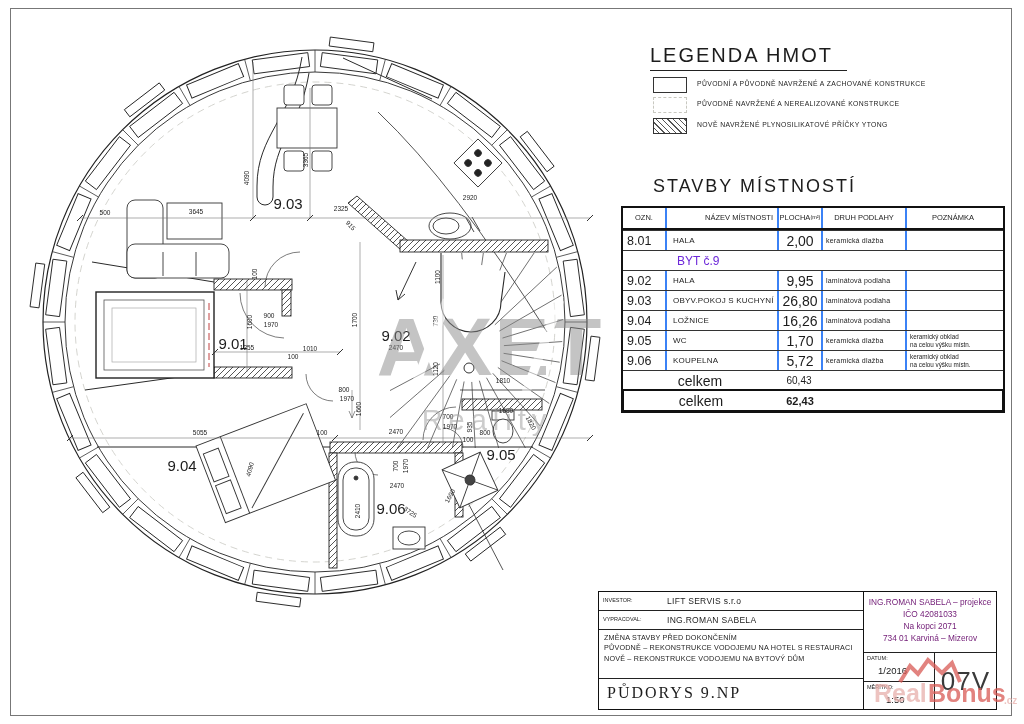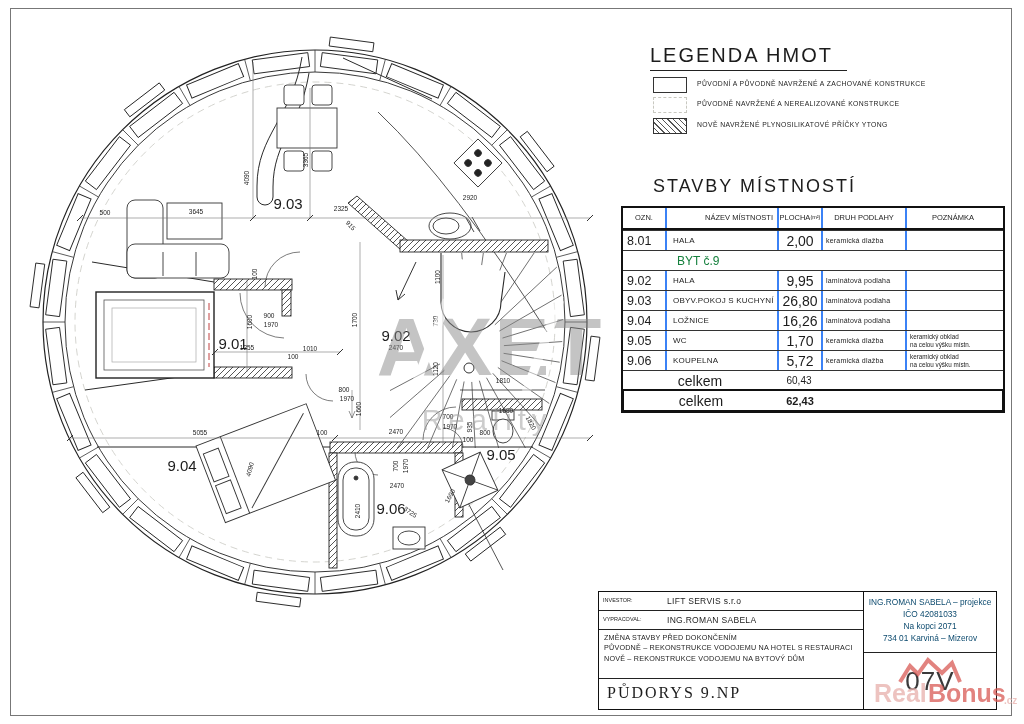--- a/index.html
+++ b/index.html
@@ -29,41 +29,41 @@
   .td{border-left:2px solid #3b82f6;display:flex;align-items:center;overflow:hidden;}
   .td:first-child{border-left:none;}
   .th{font-size:7.5px;justify-content:center;text-align:center;line-height:1.05;}
   .th.name{justify-content:flex-end;padding-right:4px;}
   .c-ozn{font-size:12.5px;padding-left:4px;}
   .c-name{font-size:8px;padding-left:6px;letter-spacing:.2px;}
   .c-area{font-size:14px;justify-content:center;}
   .c-floor{font-size:7px;padding-left:3px;letter-spacing:.2px;}
   .c-note{font-size:6.3px;line-height:1.15;padding-left:3px;white-space:pre-line;}
   .tr.byt .td{border-left:none;}
-  .byt-label{font-size:12px;color:#15803d;padding-left:12px;display:flex;align-items:center;}
+  .byt-label{font-size:12px;color:#6d28d9;padding-left:12px;display:flex;align-items:center;}
   .tr.total{grid-template-columns:154px 44px 182px;}
   .tr.total .td{border-left:none;}
   .t-label{font-size:14px;justify-content:center;}
   .t-val{font-size:10px;justify-content:center;}
   .tr.grand{border:2px solid #111;margin:-1px;}
   .tr.grand .t-val{font-weight:bold;font-size:11px;}
   
   #title-block{left:598px;top:591px;width:397px;height:117px;border:1.6px solid #111;
       display:flex;background:#fff;}
   #tb-left{width:264px;border-right:1.4px solid #111;display:flex;flex-direction:column;}
   .tb-row{border-bottom:1px solid #222;height:18px;position:relative;}
   .tb-lab{position:absolute;left:4px;top:5px;font-size:5.5px;color:#222;}
   .tb-val{position:absolute;left:68px;top:4px;font-size:8.5px;letter-spacing:.3px;white-space:nowrap;}
   #tb-desc{border-bottom:1px solid #222;flex:1;padding:3px 0 0 5px;}
   #tb-desc div{font-size:7.2px;letter-spacing:.2px;line-height:1.45;white-space:nowrap;}
   #tb-drawing{height:30px;position:relative;font-family:Liberation Serif, serif;}
   #tb-drawing div{position:absolute;left:8px;top:5px;font-size:16px;letter-spacing:2px;}
   #tb-right{flex:1;display:flex;flex-direction:column;}
   #tb-company{height:56px;border-bottom:1px solid #222;text-align:center;
-      padding-top:4px;color:#0c4a6e;}
+      padding-top:4px;color:#701a75;}
   #tb-company div{font-size:8.3px;line-height:1.45;white-space:nowrap;}
   #tb-bottom{flex:1;display:flex;}
   #tb-dm{width:70px;border-right:1px solid #222;display:flex;flex-direction:column;}
   .dm-cell{flex:1;position:relative;}
   .dm-cell + .dm-cell{border-top:1px solid #222;}
   .dm-lab{position:absolute;left:3px;top:2px;font-size:5.5px;}
   .dm-val{position:absolute;left:14px;top:12px;font-size:9.5px;}
   #tb-num{flex:1;display:flex;align-items:center;justify-content:center;
       font-size:26px;color:#3a3a3a;letter-spacing:1px;}
   
@@ -456,20 +456,30 @@
     </div>
   </div>
   <div id="tb-right">
     <div id="tb-company">
       <div>ING.ROMAN SABELA – projekce</div>
       <div>IČO 42081033</div>
       <div>Na kopci 2071</div>
       <div>734 01 Karviná – Mizerov</div>
     </div>
     <div id="tb-bottom">
+      <div id="tb-dm">
+        <div class="dm-cell">
+          <span class="dm-lab">DATUM:</span>
+          <span class="dm-val">1/2016</span>
+        </div>
+        <div class="dm-cell">
+          <span class="dm-lab">MĚŘÍTKO:</span>
+          <span class="dm-val" style="left:22px">1:50</span>
+        </div>
+      </div>
       <div id="tb-num">07V</div>
     </div>
   </div>
 </div>
 
 <svg id="realbonus" class="abs" width="150" height="60" viewBox="0 0 150 60">
   <g opacity="0.75">
     <path d="M28,30 L38,14 L46,22 L56,8 L70,21 L80,11 L88,30" fill="none" stroke="#d95a55" stroke-width="4"></path>
     <text x="2" y="50" font-size="25" font-weight="bold" fill="#e8b0ac">Real</text>
     <text x="56" y="50" font-size="25" font-weight="bold" fill="#d95a55">Bonus</text>

